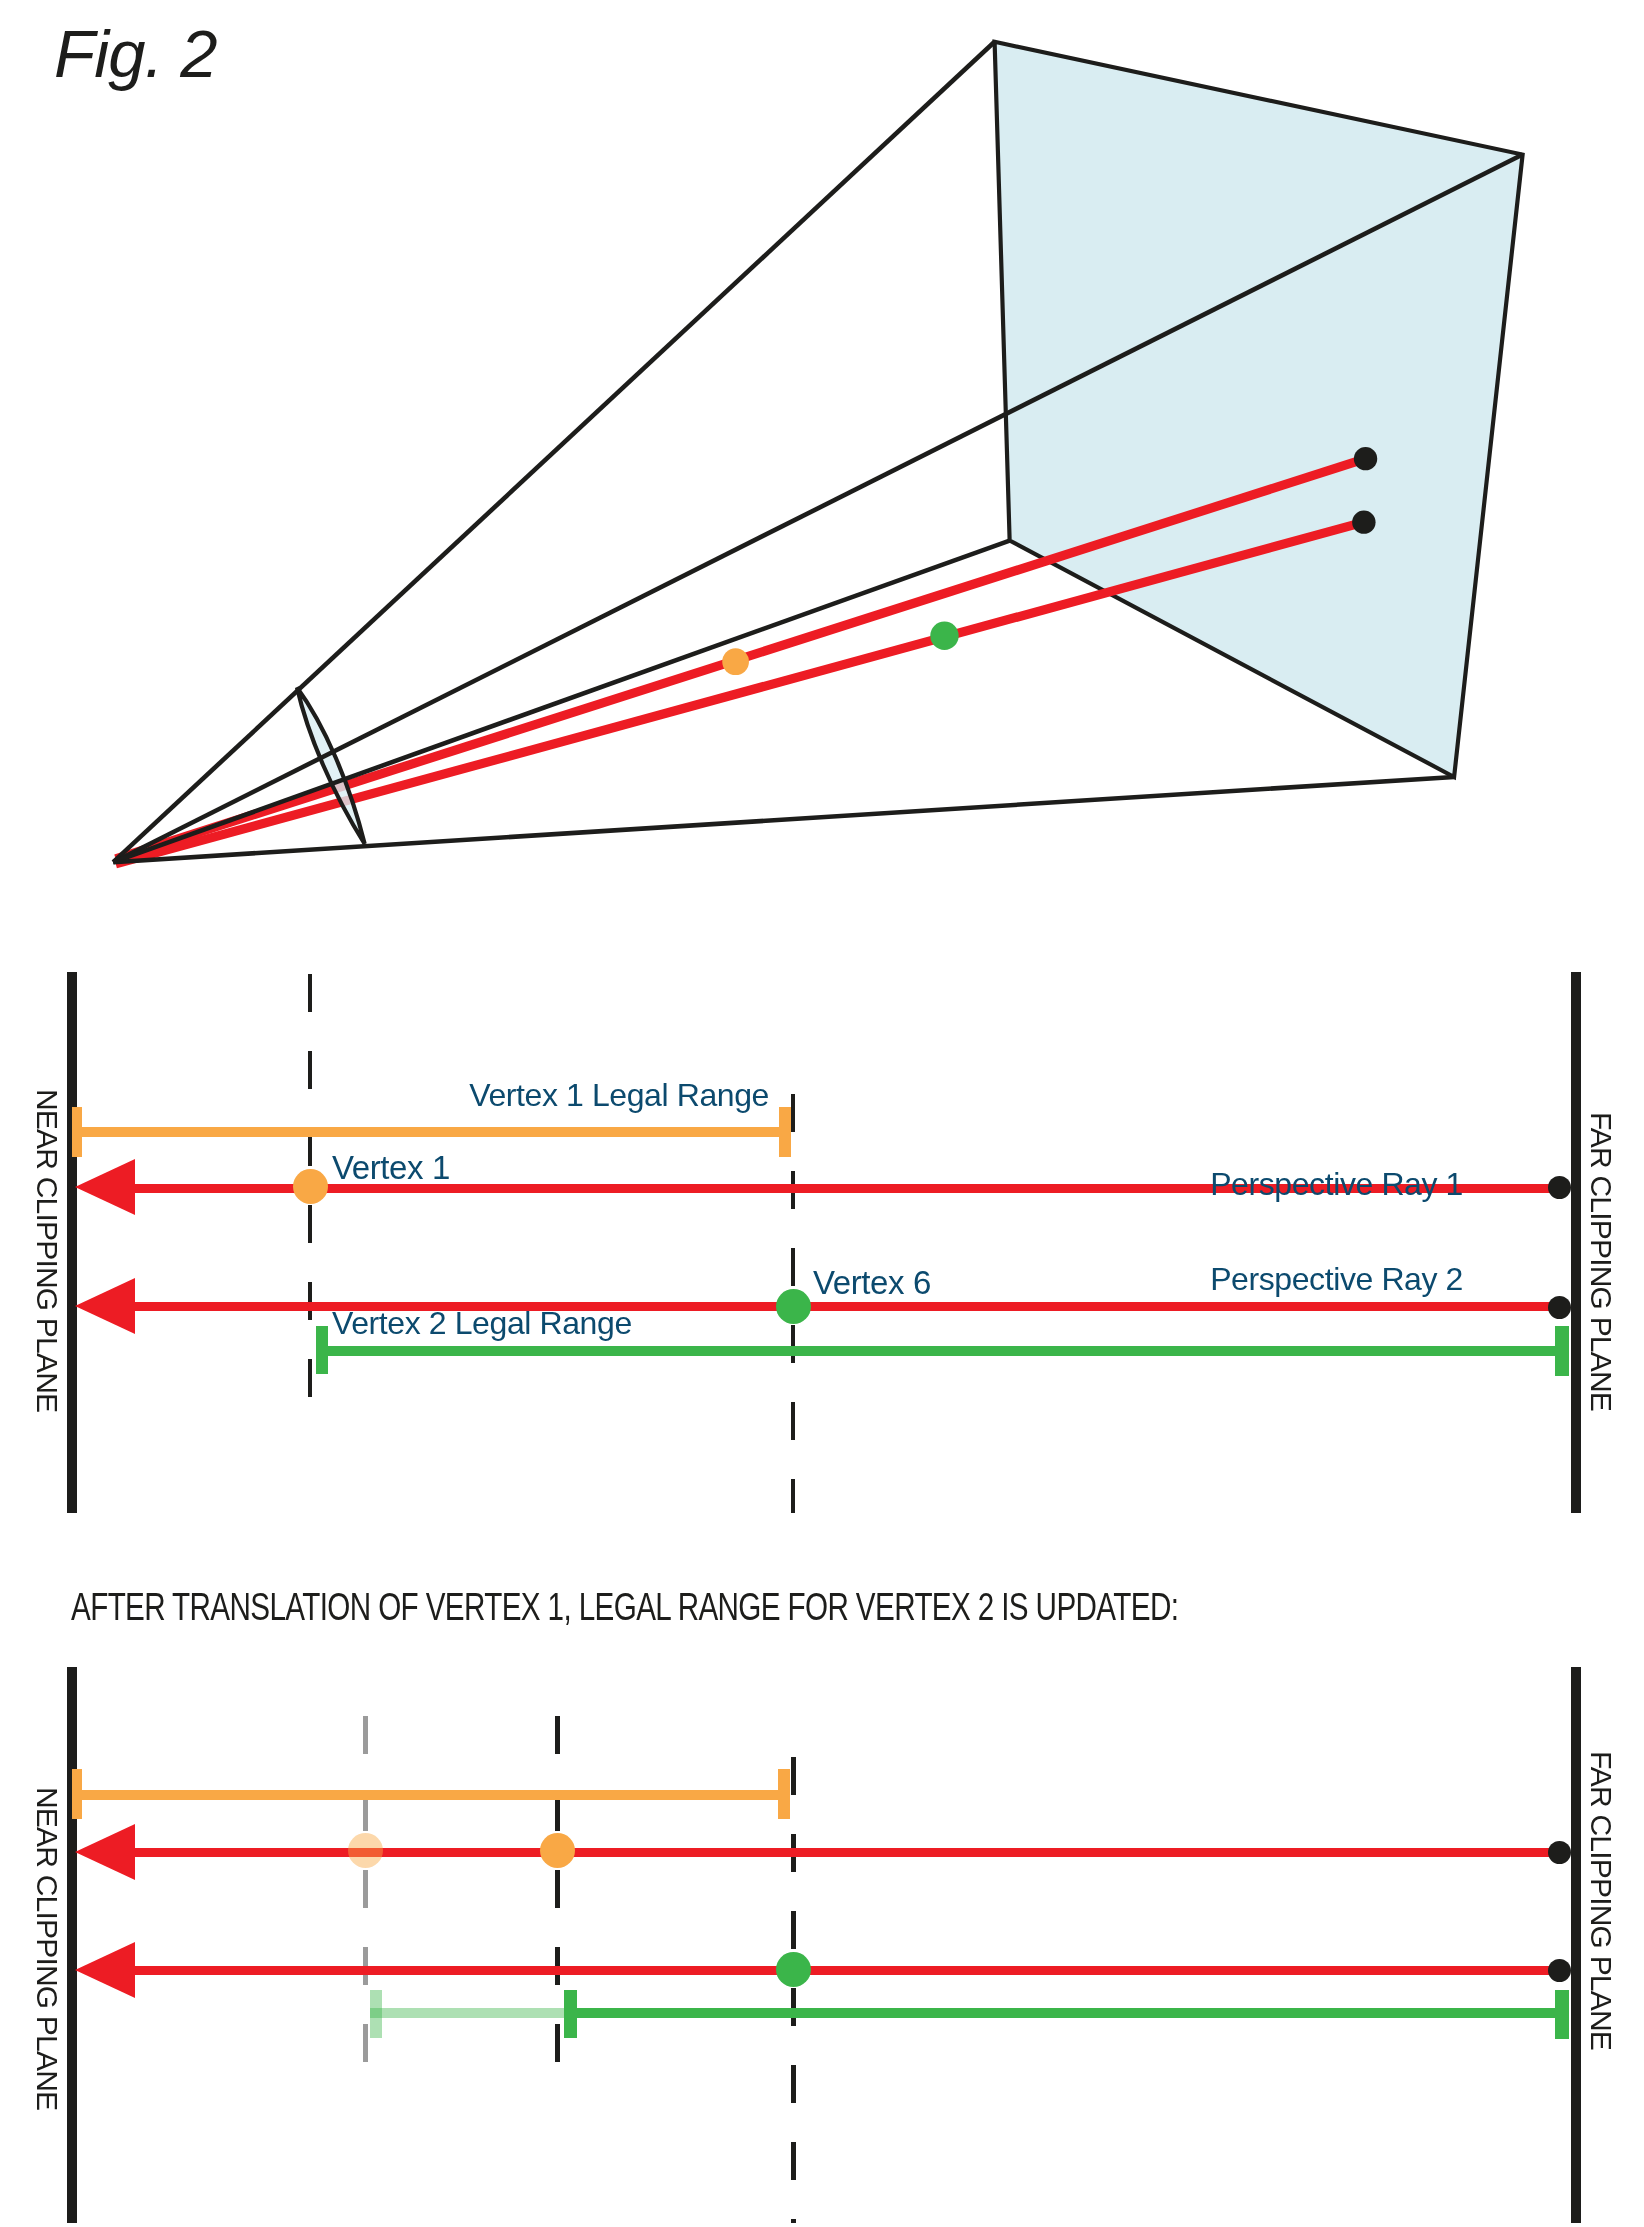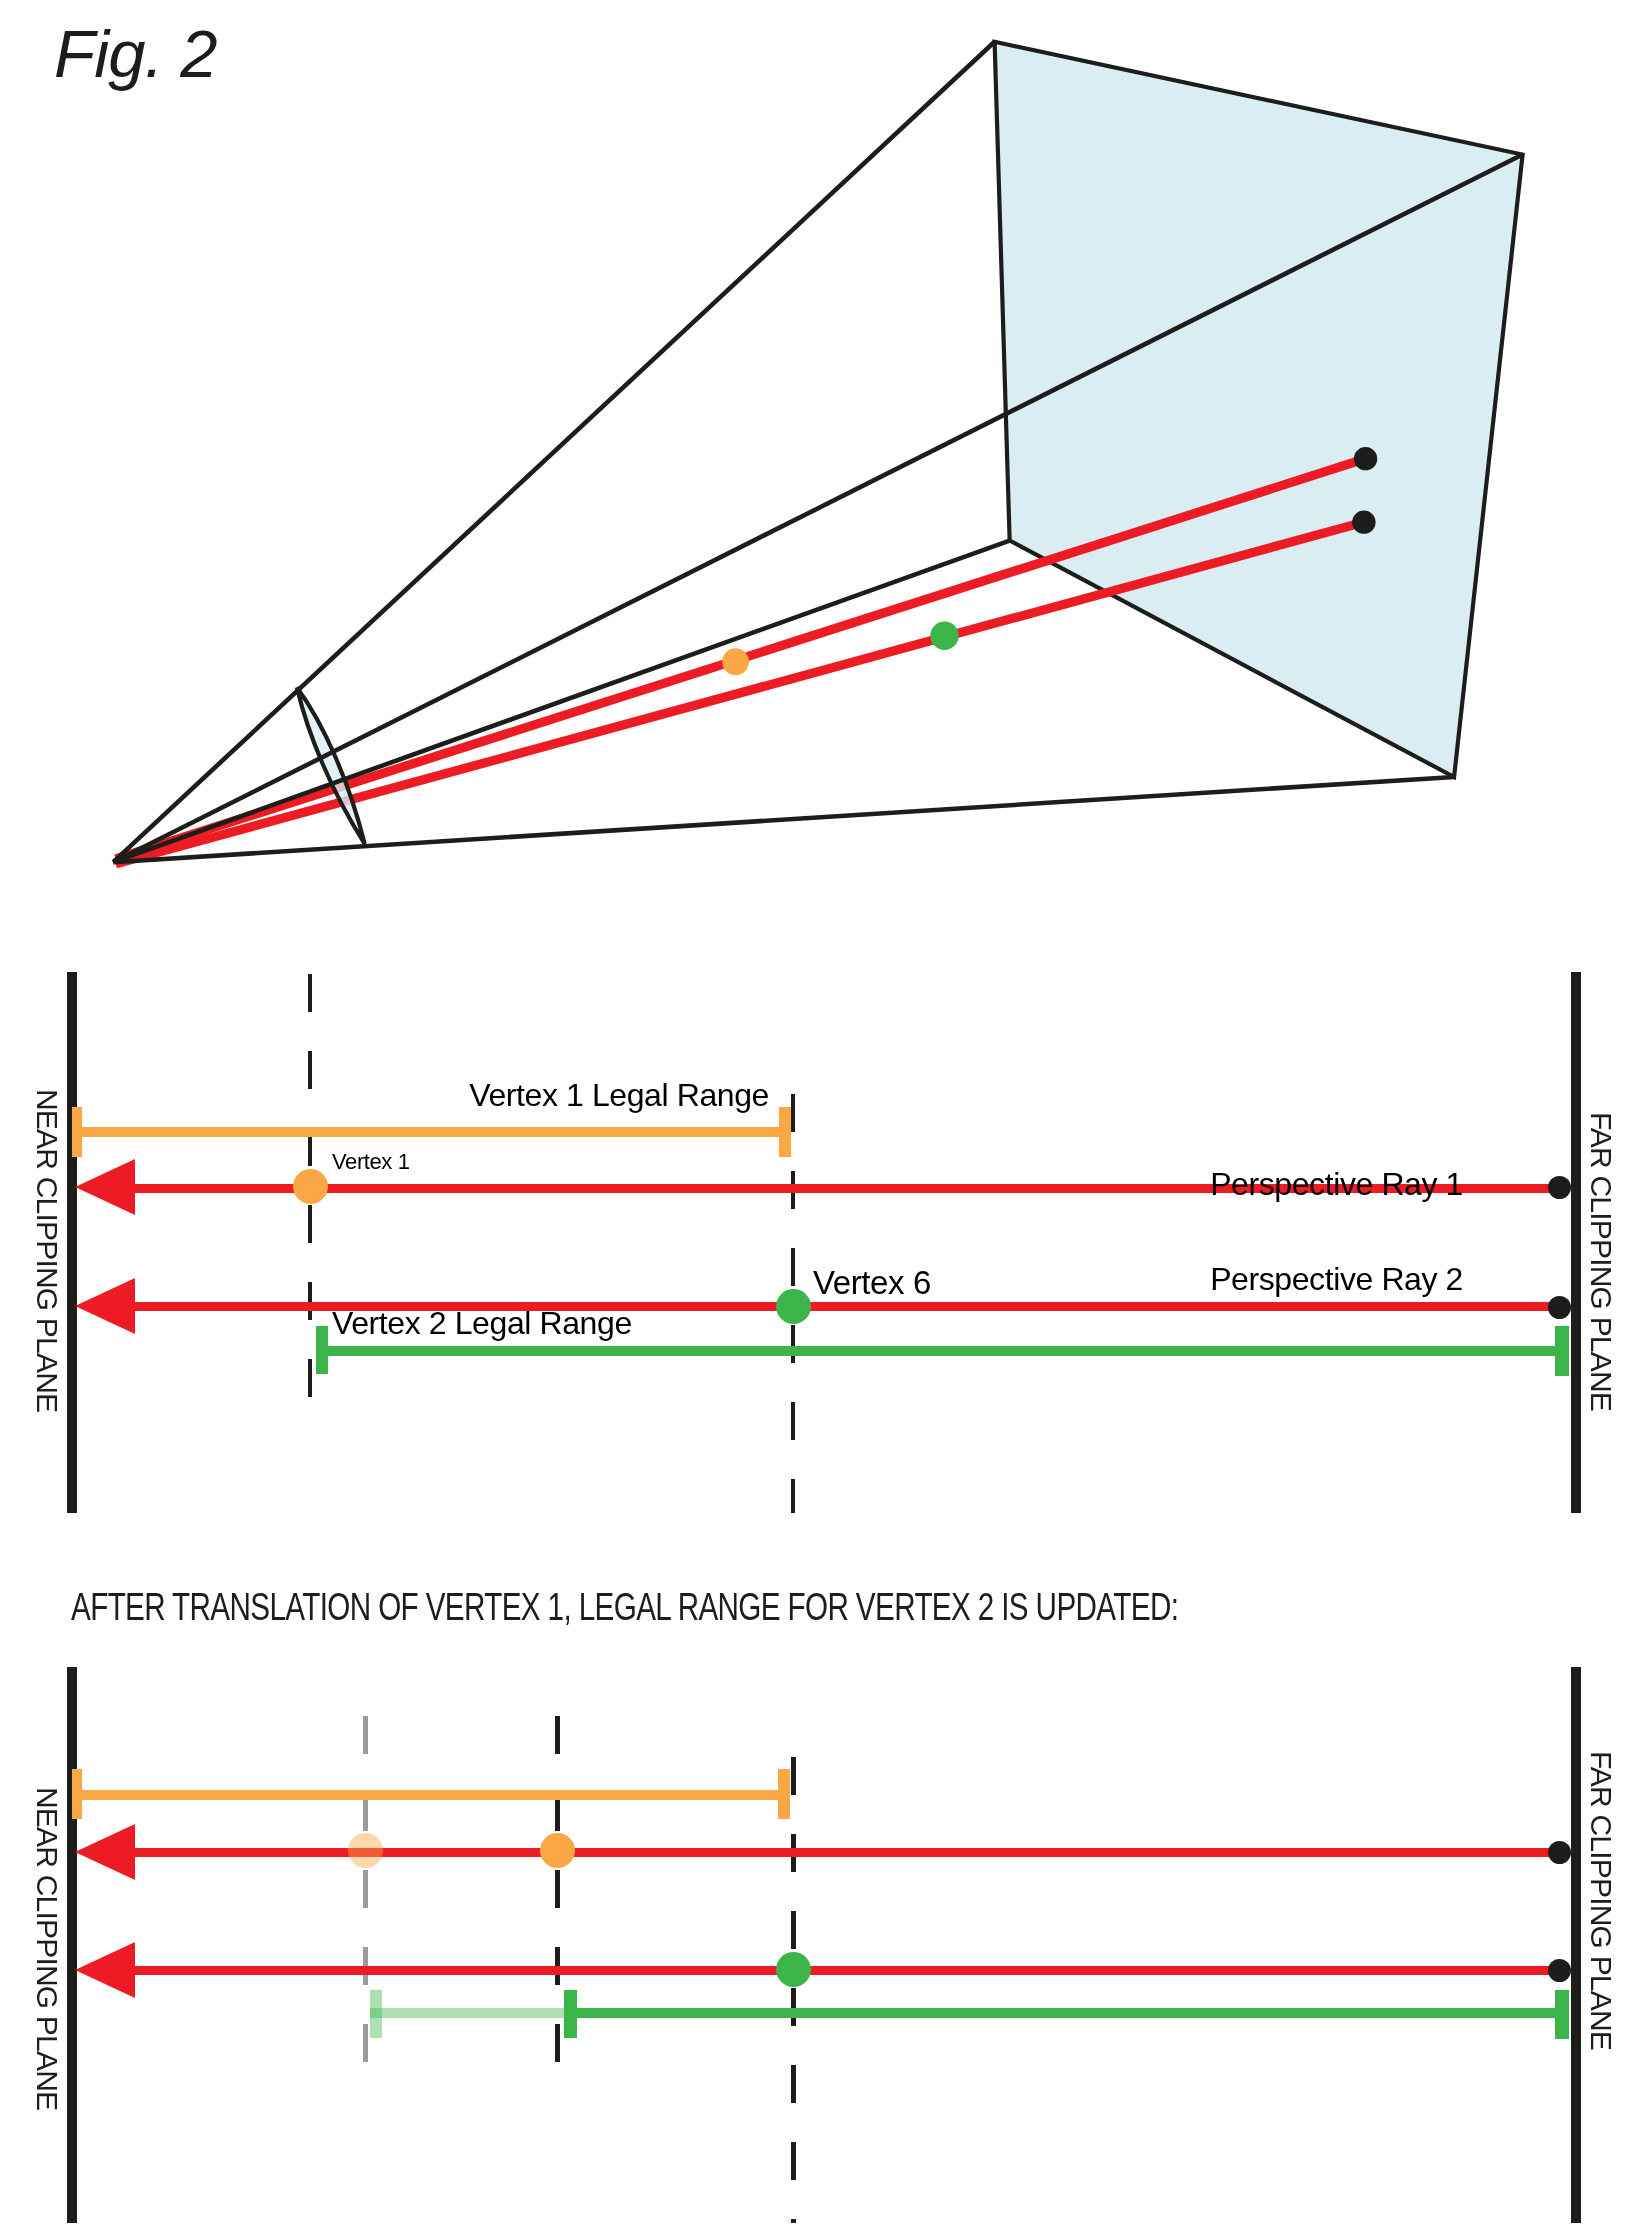--- a/index.html
+++ b/index.html
@@ -1,19 +1,19 @@
 <!DOCTYPE html>
 <html style="font-size:13.4px"><head>
 <meta charset="utf-8">
 <style>
   html,body{margin:0;padding:0;background:#ffffff;}
   #page{position:relative;width:1645px;height:2227px;background:#fff;overflow:hidden;
         font-family:"Liberation Sans",sans-serif;color:#1d1d1b;}
   .abs{position:absolute;}
-  .lbl{position:absolute;color:#000000;line-height:1.12;letter-spacing:-0.4px;white-space:nowrap;}
+  .lbl{position:absolute;color:#0c4a6e;line-height:1.12;letter-spacing:-0.4px;white-space:nowrap;}
   .vlbl{position:absolute;writing-mode:vertical-rl;text-orientation:mixed;
         color:#1d1d1b;font-size:30px;letter-spacing:-0.8px;line-height:1;white-space:nowrap;}
   .plane-line{position:absolute;width:10px;background:#1d1d1b;}
   .ray-line{position:absolute;height:9.2px;background:#ed1c24;}
   .arrow-left{position:absolute;width:0;height:0;border-style:solid;
               border-width:28px 60px 28px 0;
               border-color:transparent #ed1c24 transparent transparent;}
   .end-dot{position:absolute;width:23.4px;height:23.4px;border-radius:50%;background:#1d1d1b;}
   .range-bar{position:absolute;height:10px;}
   .range-cap{position:absolute;}
@@ -71,21 +71,21 @@
 
   <div class="range-bar orange" style="left:72px;top:1127px;width:719px;"></div>
   <div class="range-cap orange" style="left:72px;top:1107px;width:10px;height:50px;"></div>
   <div class="range-cap orange" style="left:779px;top:1107px;width:11.7px;height:50px;"></div>
   <div class="lbl" style="right:876px;top:1078px;font-size:32px;">Vertex 1 Legal Range</div>
 
   <div class="arrow-left" style="left:75px;top:1159px;"></div>
   <div class="ray-line" style="left:117px;top:1184px;width:1438px;"></div>
   <div class="end-dot" style="left:1548px;top:1176px;"></div>
   <div class="vdot orange" style="left:293px;top:1169px;"></div>
-  <div class="lbl" style="left:332px;top:1150px;font-size:22px;">Vertex 1</div>
+  <div class="lbl" style="left:332px;top:1150px;font-size:33px;">Vertex 1</div>
   <div class="lbl" style="right:182px;top:1167px;font-size:32px;">Perspective Ray 1</div>
 
   <div class="arrow-left" style="left:75px;top:1278px;"></div>
   <div class="ray-line" style="left:117px;top:1302px;width:1438px;"></div>
   <div class="end-dot" style="left:1548px;top:1296px;"></div>
   <div class="vdot green" style="left:776px;top:1289px;"></div>
   <div class="lbl" style="left:813px;top:1265px;font-size:33px;">Vertex 6</div>
   <div class="lbl" style="right:182px;top:1262px;font-size:32px;">Perspective Ray 2</div>
 
   <div class="lbl" style="left:332px;top:1306px;font-size:32px;">Vertex 2 Legal Range</div>

